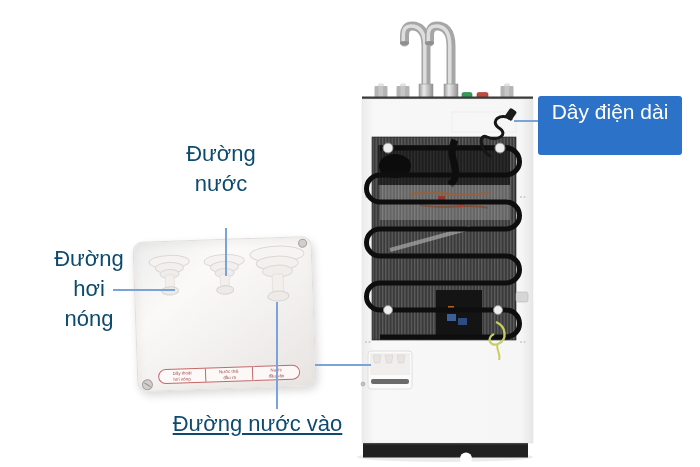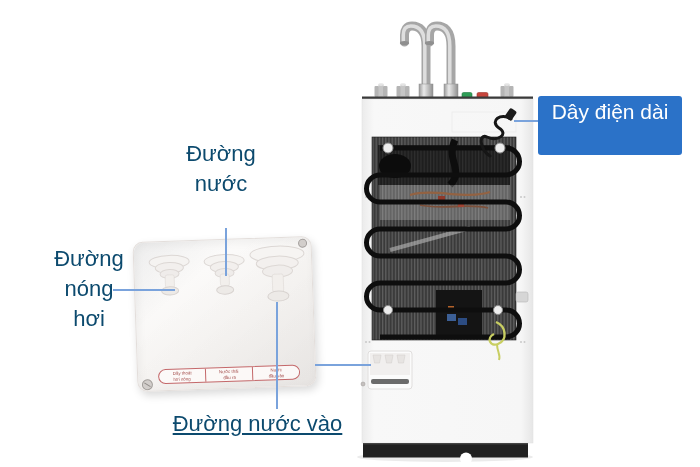--- a/index.html
+++ b/index.html
@@ -211,22 +211,22 @@
   <div class="cline cl-water-in"></div>
   <div class="cline cl-inset-machine"></div>
   <div class="cline cl-badge"></div>
 
   <div class="lbl lbl-water-out">
     <div>Đường</div>
     <div>nước</div>
   </div>
   <div class="lbl lbl-heat-vent">
     <div>Đường</div>
+    <div>hơi</div>
     <div>nóng</div>
-    <div>hơi</div>
   </div>
   <div class="lbl lbl-water-in">
     <div>Đường nước vào</div>
   </div>
 
   <div class="badge">
     <div>Dây điện dài</div>
   </div>
 
 </div>

